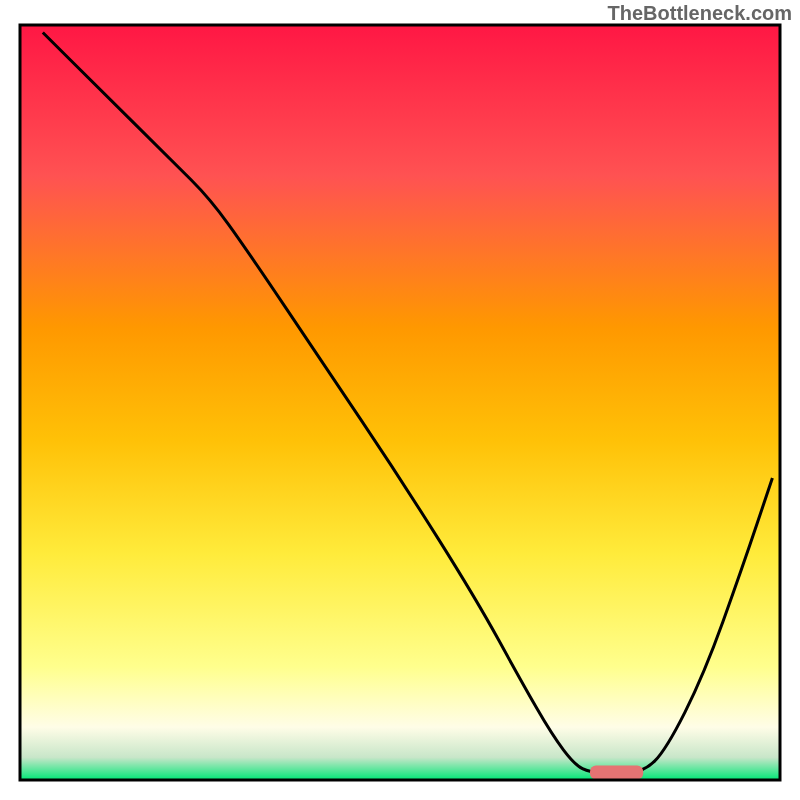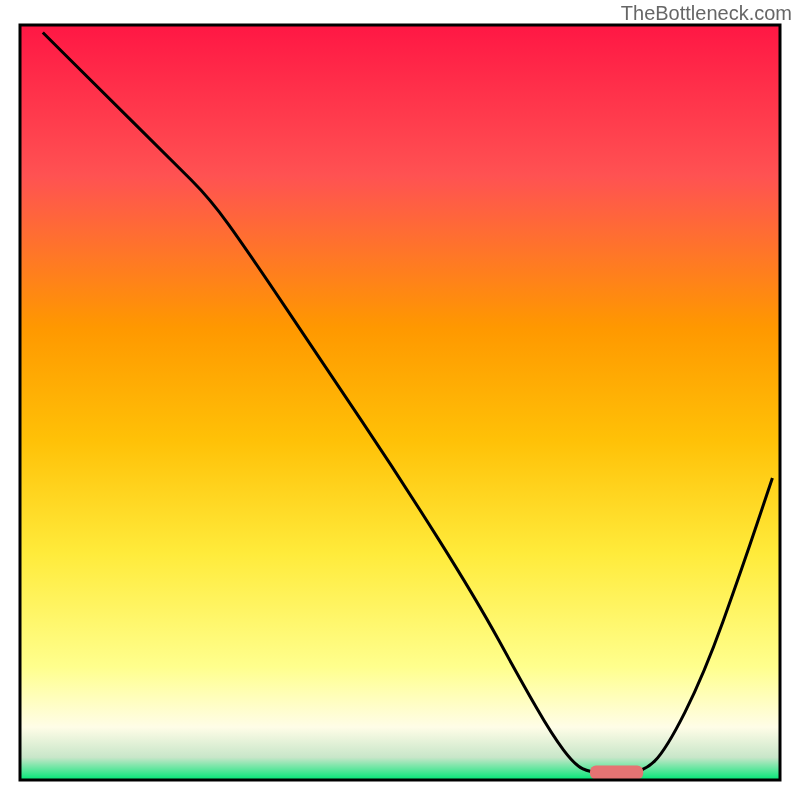--- a/index.html
+++ b/index.html
@@ -14,21 +14,21 @@
   .chart-container {
     position: relative;
     width: 800px;
     height: 800px;
   }
   .watermark {
     position: absolute;
     top: 2px;
     right: 8px;
     font-size: 20px;
-    font-weight: normal;
+    font-weight: bold;
     color: #666666;
     z-index: 10;
   }
   svg {
     display: block;
   }
 </style>
 </head>
 <body>
 

